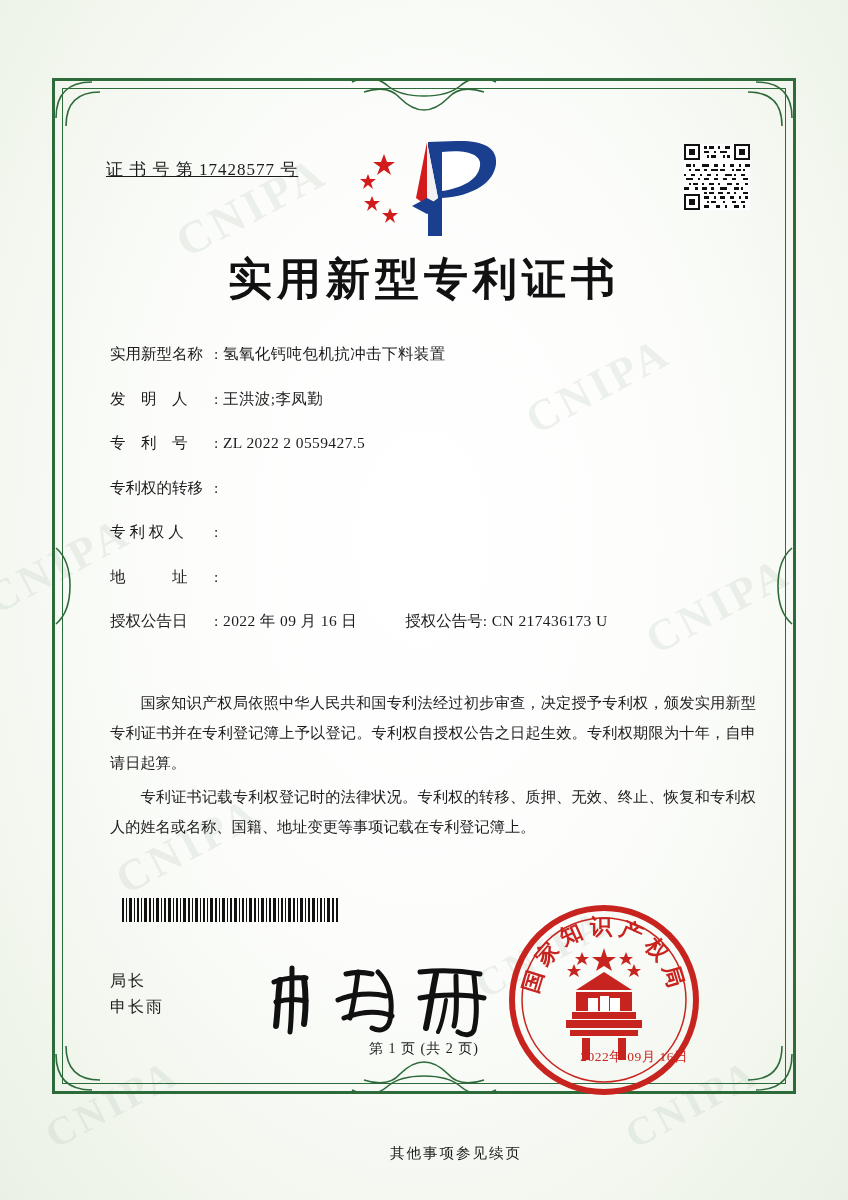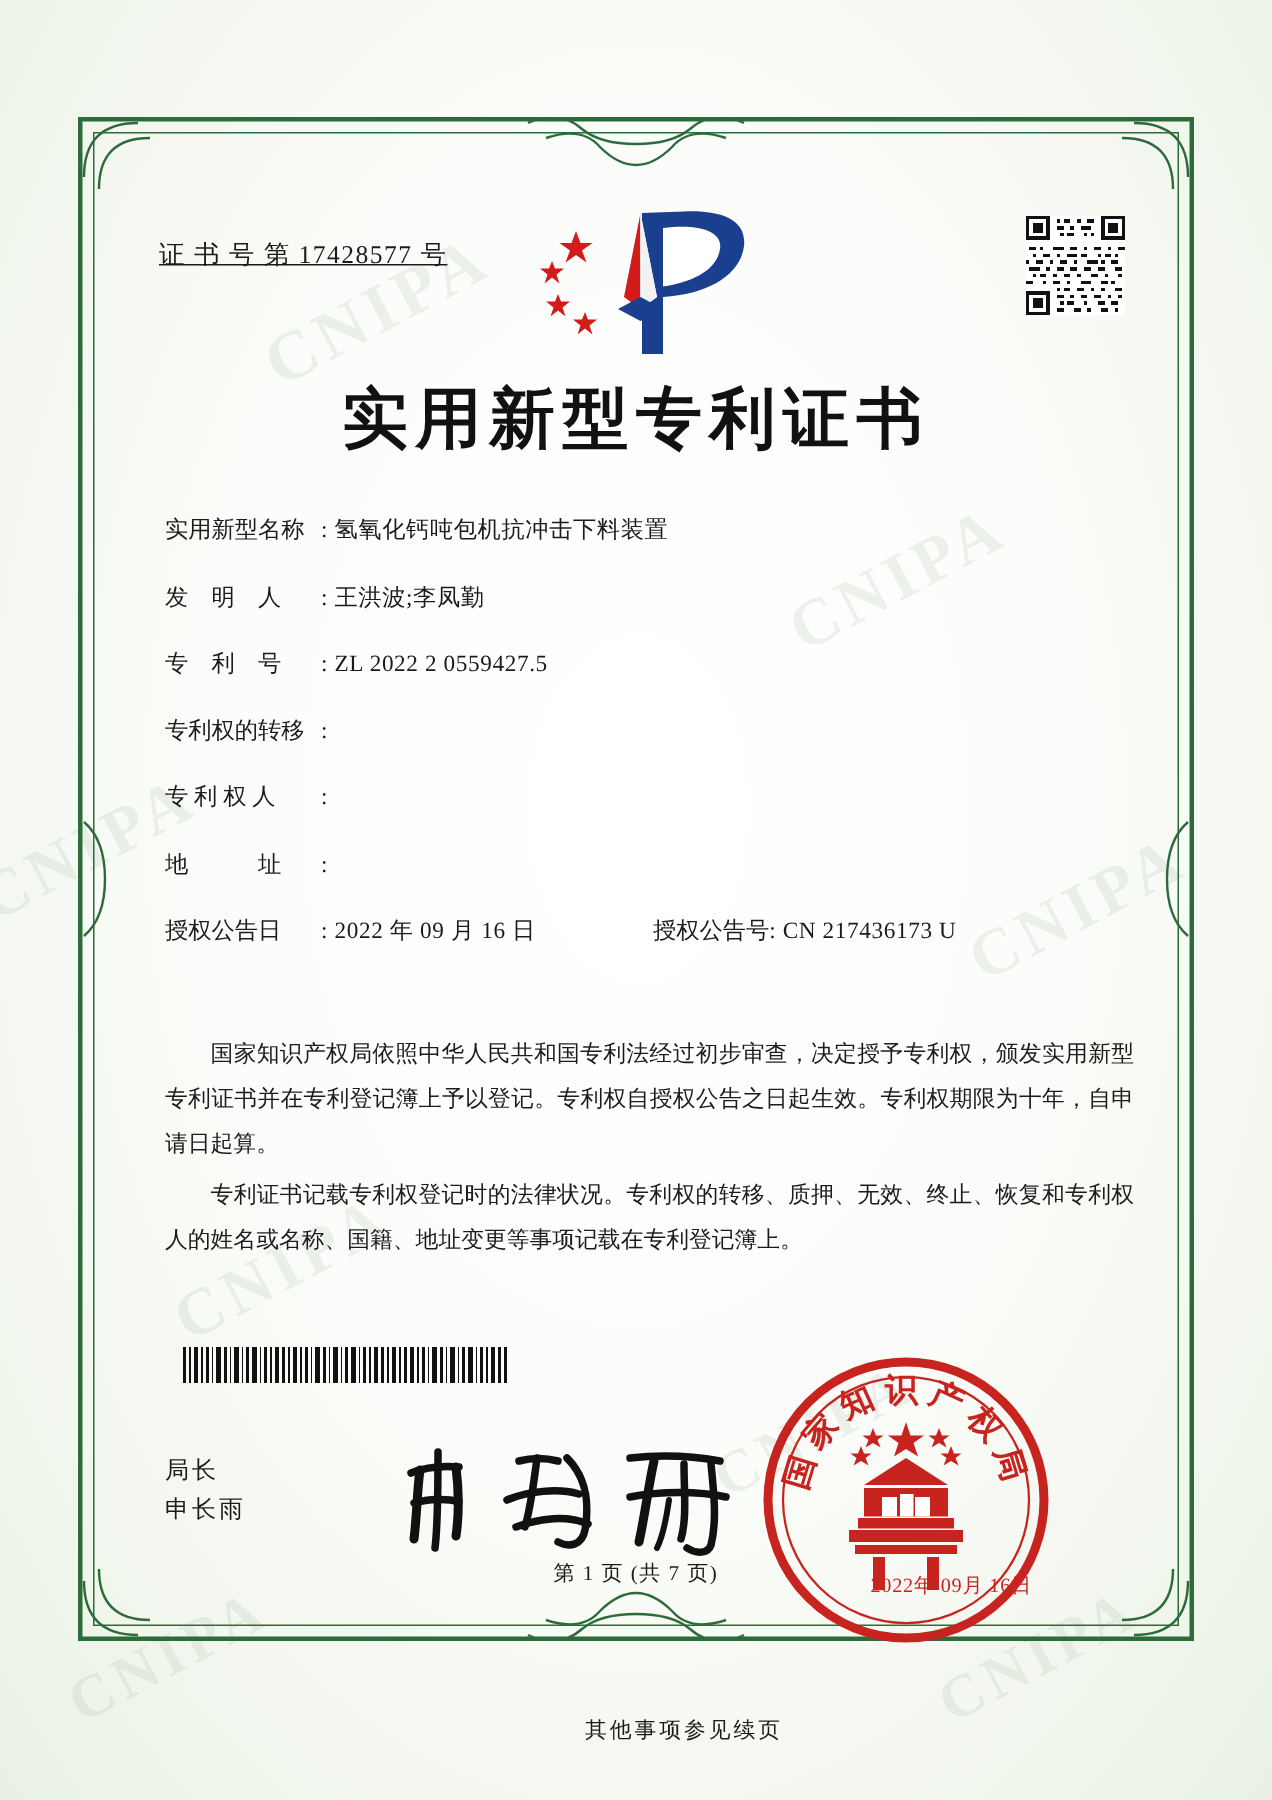--- a/index.html
+++ b/index.html
@@ -133,21 +133,21 @@
   .field-colon {
     width: 9px;
     flex: 0 0 9px;
   }
   .field-value {
     flex: 1 1 auto;
     letter-spacing: 0.4px;
   }
   .field-row.split .field-value { flex: 0 0 auto; }
   .field-label2 {
-    margin-left: 78px;
+    margin-left: 48px;
     white-space: pre;
     text-align: center;
   }
 
   .paragraphs {
     position: absolute;
     left: 48px;
     top: 600px;
     width: 646px;
     font-size: 15.2px;
@@ -551,17 +551,17 @@
 
       <defs>
         <path id="sealArc" d="M 100,100 m -66,0 a 66,66 0 1,1 132,0" fill="none"></path>
       </defs>
       <text fill="#c8241f" font-size="22" font-family="'Liberation Serif', serif" font-weight="700" letter-spacing="6">
         <textPath href="#sealArc" startOffset="50%" text-anchor="middle">国家知识产权局</textPath>
       </text>
     </svg>
     <div class="seal-date">2022年 09月 16日</div>
 
-    <div class="page-num">第 1 页 (共 7 页)</div>
+    <div class="page-num">第 1 页 (共 2 页)</div>
   </div>
 
   <div class="footer-note">其他事项参见续页</div>
 </div>
 
 </body></html>

